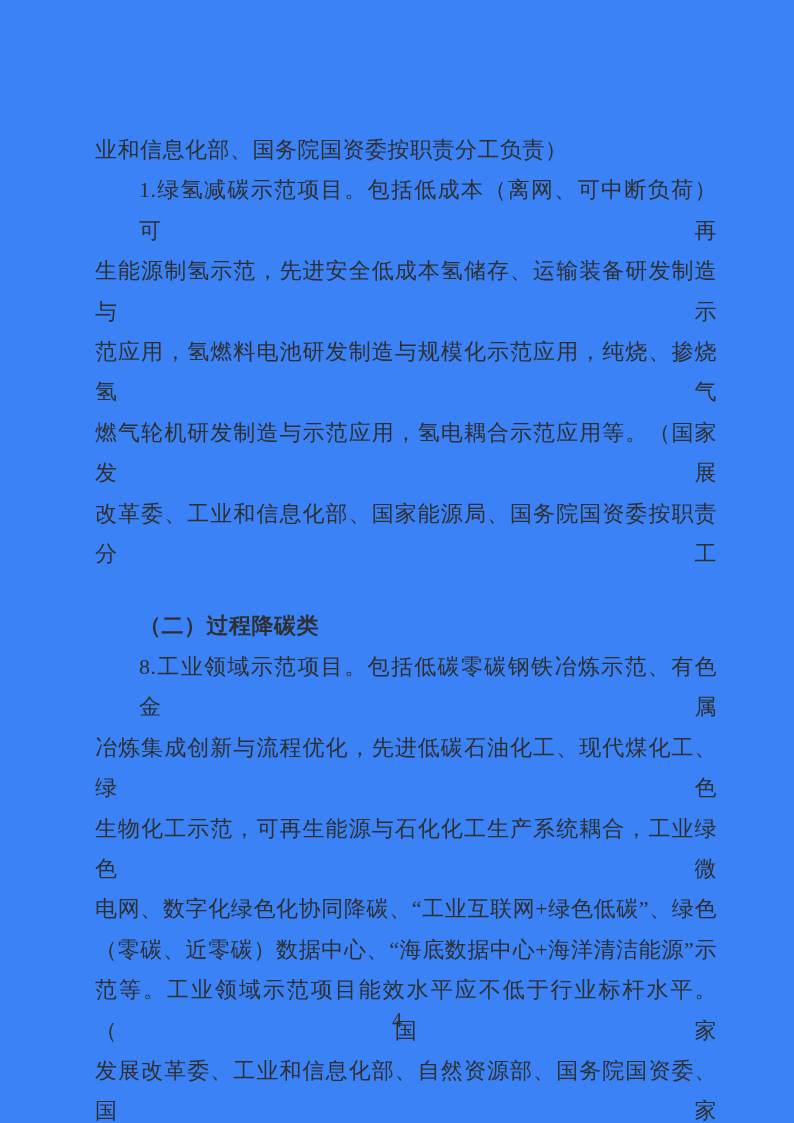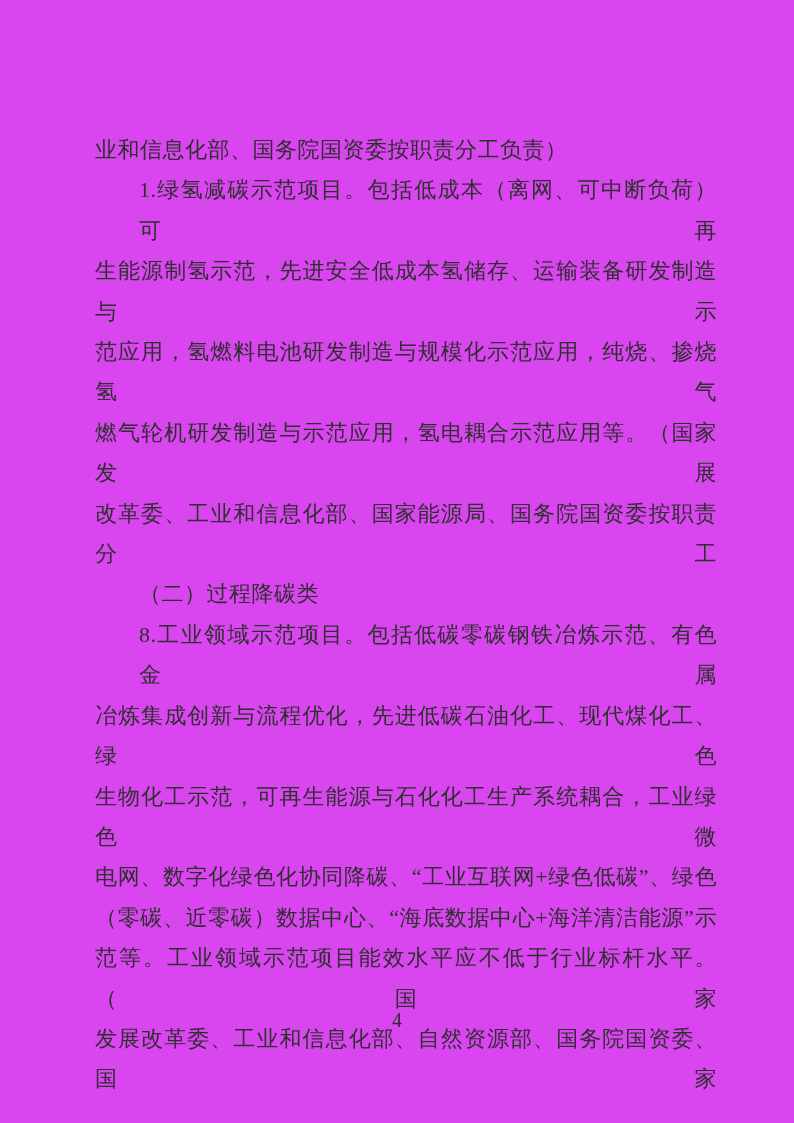--- a/index.html
+++ b/index.html
@@ -10,21 +10,21 @@
     width: 794px;
     height: 1123px;
     background: #ffffff;
     position: relative;
     font-family: "Liberation Serif", "DejaVu Serif", serif;
     -webkit-font-smoothing: antialiased;
   }
   .page {
     position: absolute;
     inset: 0;
-    background: #d946ef;
+    background: #3b82f6;
     overflow: hidden;
   }
   .text-block {
     position: absolute;
     left: 95px;
     top: 130px;
     width: 622px;
     font-size: 22px;
     line-height: 40.4px;
     color: #2f2f2f;
@@ -38,21 +38,22 @@
   .line.fill {
     text-align: justify;
     text-align-last: justify;
     text-justify: inter-character;
   }
   
   .line.indent {
     padding-left: 44px;
   }
   .line.heading {
-    font-weight: 400;
+    font-weight: 700;
+    margin-top: 32px;
   }
   .page-number {
     position: absolute;
     top: 1002px;
     left: 0;
     width: 100%;
     text-align: center;
     font-size: 20px;
     line-height: 36px;
     color: #2f2f2f;

